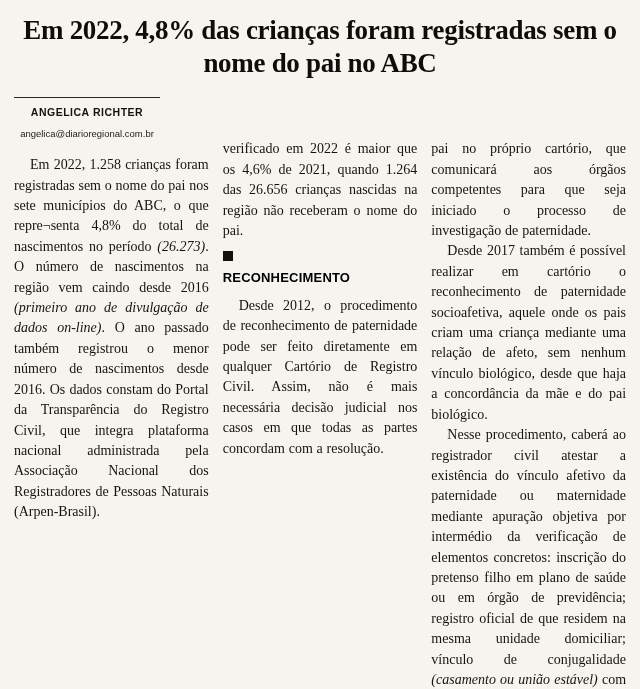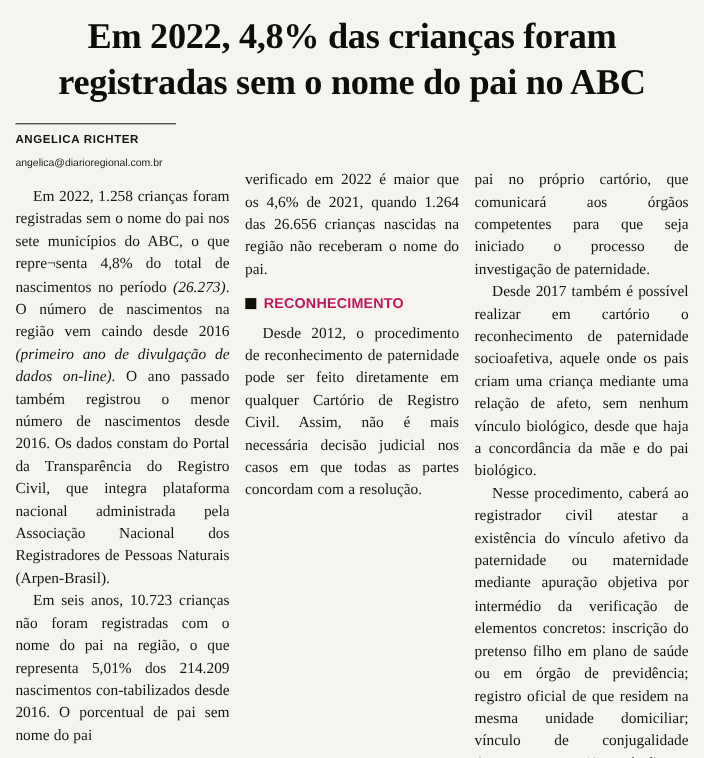--- a/index.html
+++ b/index.html
@@ -10,21 +10,21 @@
     font-family: "Liberation Serif", serif;
     overflow: hidden;
   }
   .page {
     width: 640px;
     height: 689px;
     padding: 10px 14px 0 14px;
   }
   .headline {
     font-family: "Liberation Serif", serif;
-    font-size: 33px;
+    font-size: 27px;
     line-height: 1.23;
     font-weight: 700;
     text-align: center;
     letter-spacing: -0.3px;
     color: #0e0d0a;
     margin: 4px 4px 15px 4px;
   }
   .columns {
     display: flex;
     gap: 14px;
@@ -39,47 +39,48 @@
     -webkit-hyphens: auto;
     word-spacing: 0.3px;
   }
   .col p { text-indent: 16px; }
   .col p.noindent { text-indent: 0; margin-top: 44px; }
   .byline {
     width: 146px;
     border-top: 1.5px solid #2b2a26;
     padding-top: 4px;
     margin: 2px 0 11px 0;
+    text-align: center;
     text-indent: 0;
   }
   .byline-author {
     font-family: "Liberation Sans", sans-serif;
     font-size: 10.5px;
     font-weight: 700;
     letter-spacing: 0.5px;
     color: #14120e;
   }
   .byline-email {
     font-family: "Liberation Sans", sans-serif;
     font-size: 9.5px;
     color: #23211c;
     display: block;
     margin-top: 1px;
   }
   .crosshead {
     display: flex;
-    align-items: center;
     gap: 7px;
     margin: 10px 0 7px 0;
     font-family: "Liberation Sans", sans-serif;
     font-size: 13px;
     font-weight: 700;
     letter-spacing: 0.2px;
-    color: #be185d;
+    color: #000000;
     text-indent: 0;
+    flex-direction: column;
   }
   .square-bullet {
     width: 10px;
     height: 10px;
     background: #111009;
     flex: 0 0 auto;
     display: inline-block;
   }
   em { }
 </style>
@@ -91,21 +92,20 @@
   <h1 class="headline">Em 2022, 4,8% das crianças foram registradas sem o nome do pai no ABC</h1>
 
   <div class="columns">
 
     <div class="col">
       <div class="byline">
         <div class="byline-author">ANGELICA RICHTER</div>
         <span class="byline-email">angelica@diarioregional.com.br</span>
       </div>
       <p><span>Em 2022, 1.258 crianças foram registradas sem o nome do pai nos sete municípios do ABC, o que repre¬senta 4,8% do total de nascimentos no período </span><em>(26.273)</em><span>. O número de nascimentos na região vem caindo desde 2016 </span><em>(primeiro ano de divulgação de dados on-line)</em><span>. O ano passado também registrou o menor número de nascimentos desde 2016. Os dados constam do Portal da Transparência do Registro Civil, que integra plataforma nacional administrada pela Associação Nacional dos Registradores de Pessoas Naturais (Arpen-Brasil).</span></p>
-      <p>Em seis anos, 10.723 crianças não foram registradas com o nome do pai na região, o que representa 5,01% dos 214.209 nascimentos con-tabilizados desde 2016. O porcentual de pai sem nome do pai</p>
     </div>
 
     <div class="col">
       <p class="noindent">verificado em 2022 é maior que os 4,6% de 2021, quando 1.264 das 26.656 crianças nascidas na região não receberam o nome do pai.</p>
       <h2 class="crosshead">
         <span class="square-bullet"></span>
         <span>RECONHECIMENTO</span>
       </h2>
       <p>Desde 2012, o procedimento de reconhecimento de paternidade pode ser feito diretamente em qualquer Cartório de Registro Civil. Assim, não é mais necessária decisão judicial nos casos em que todas as partes concordam com a resolução.</p>
     </div>

